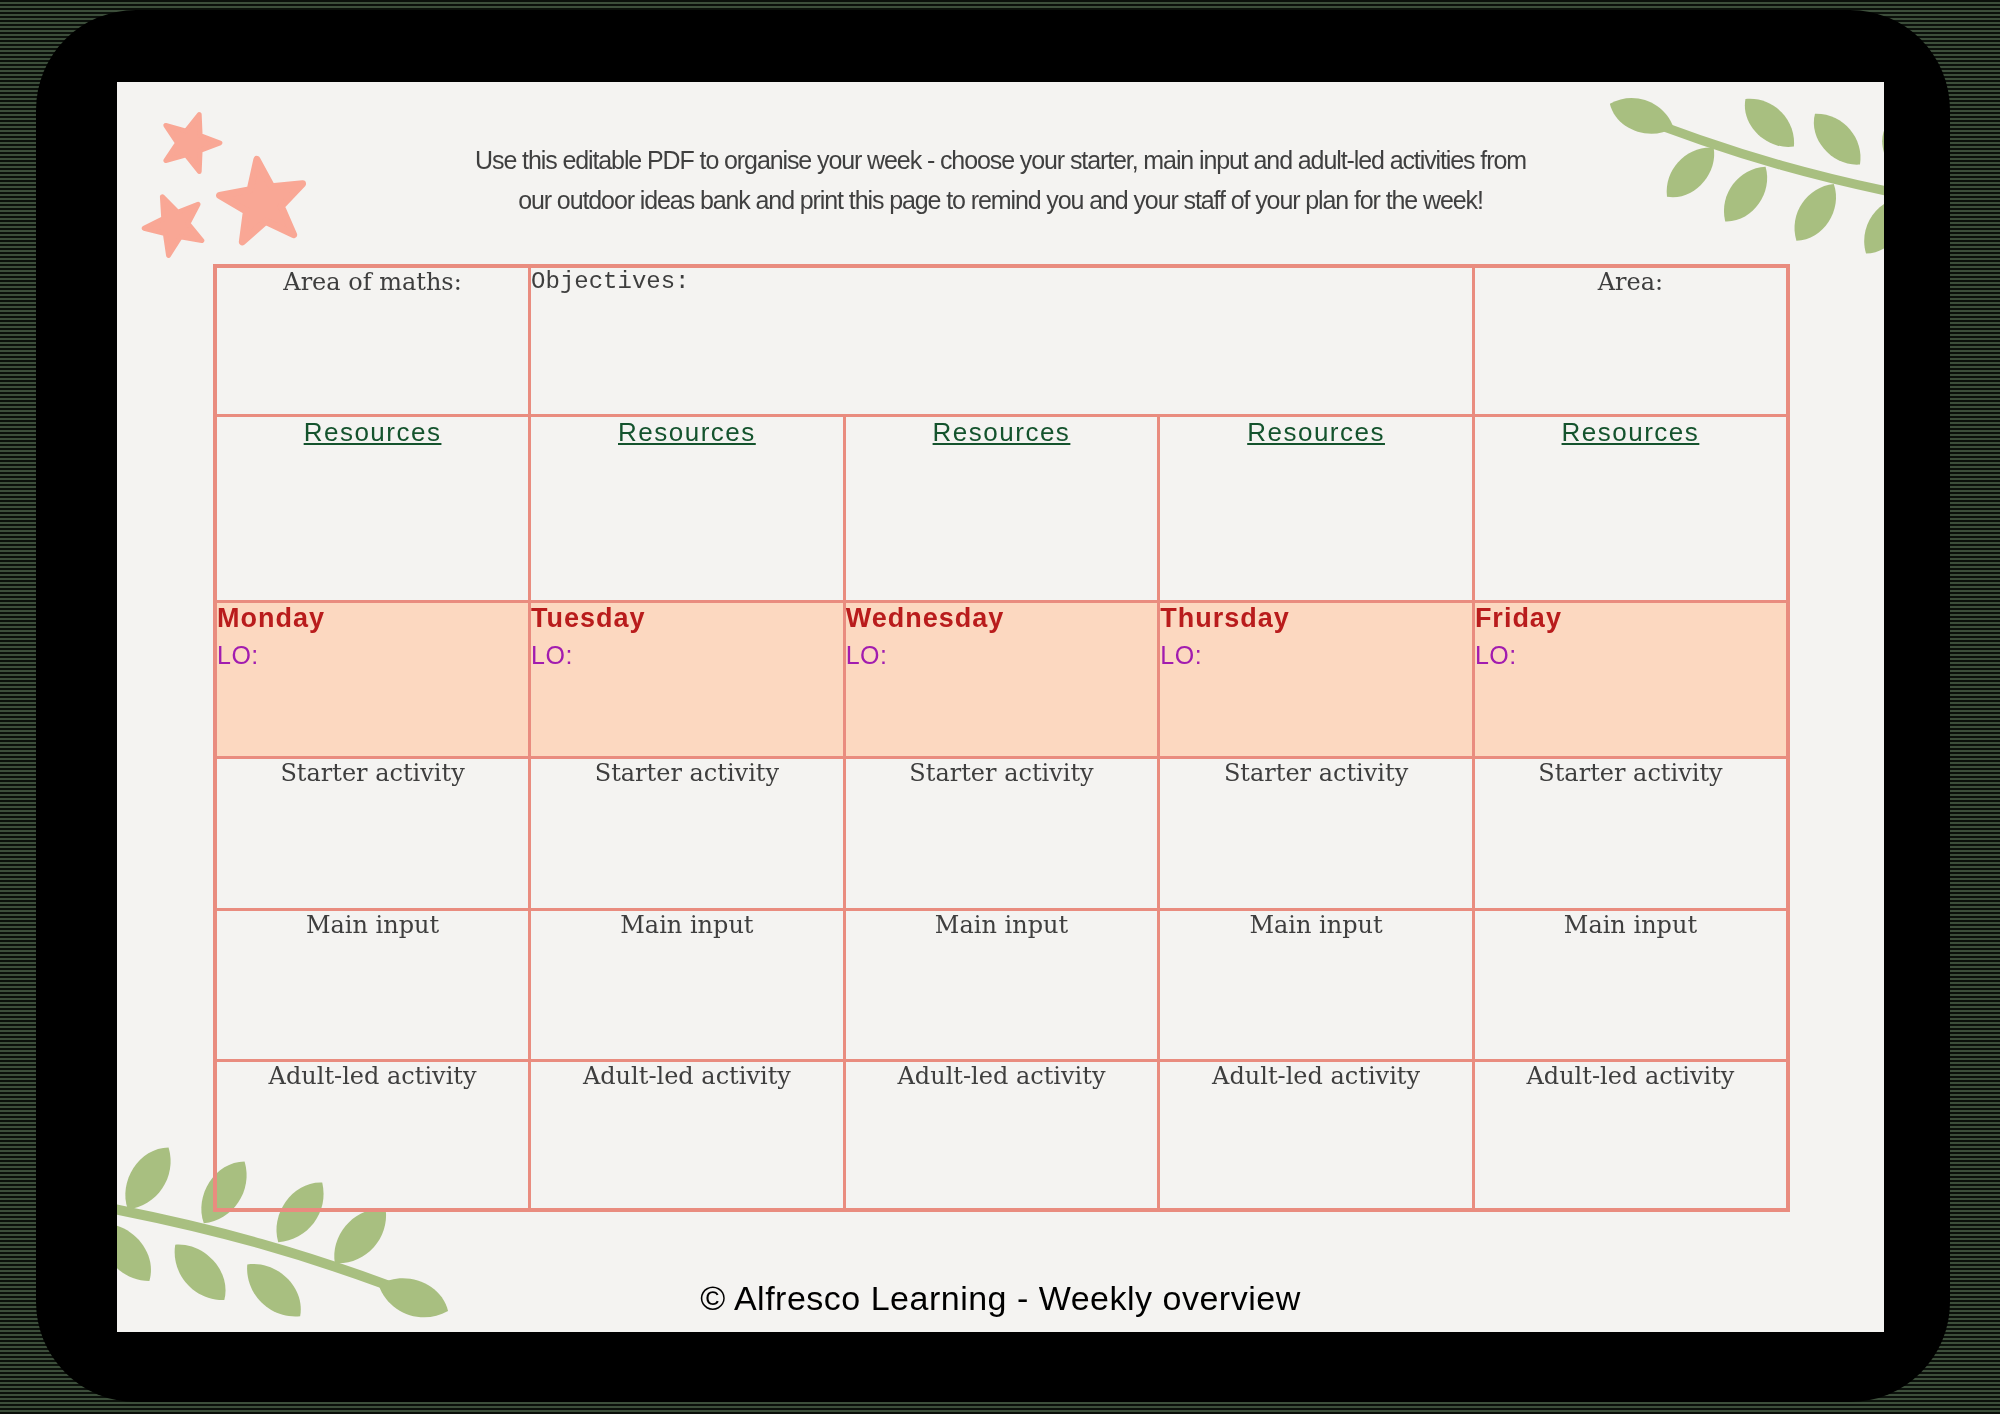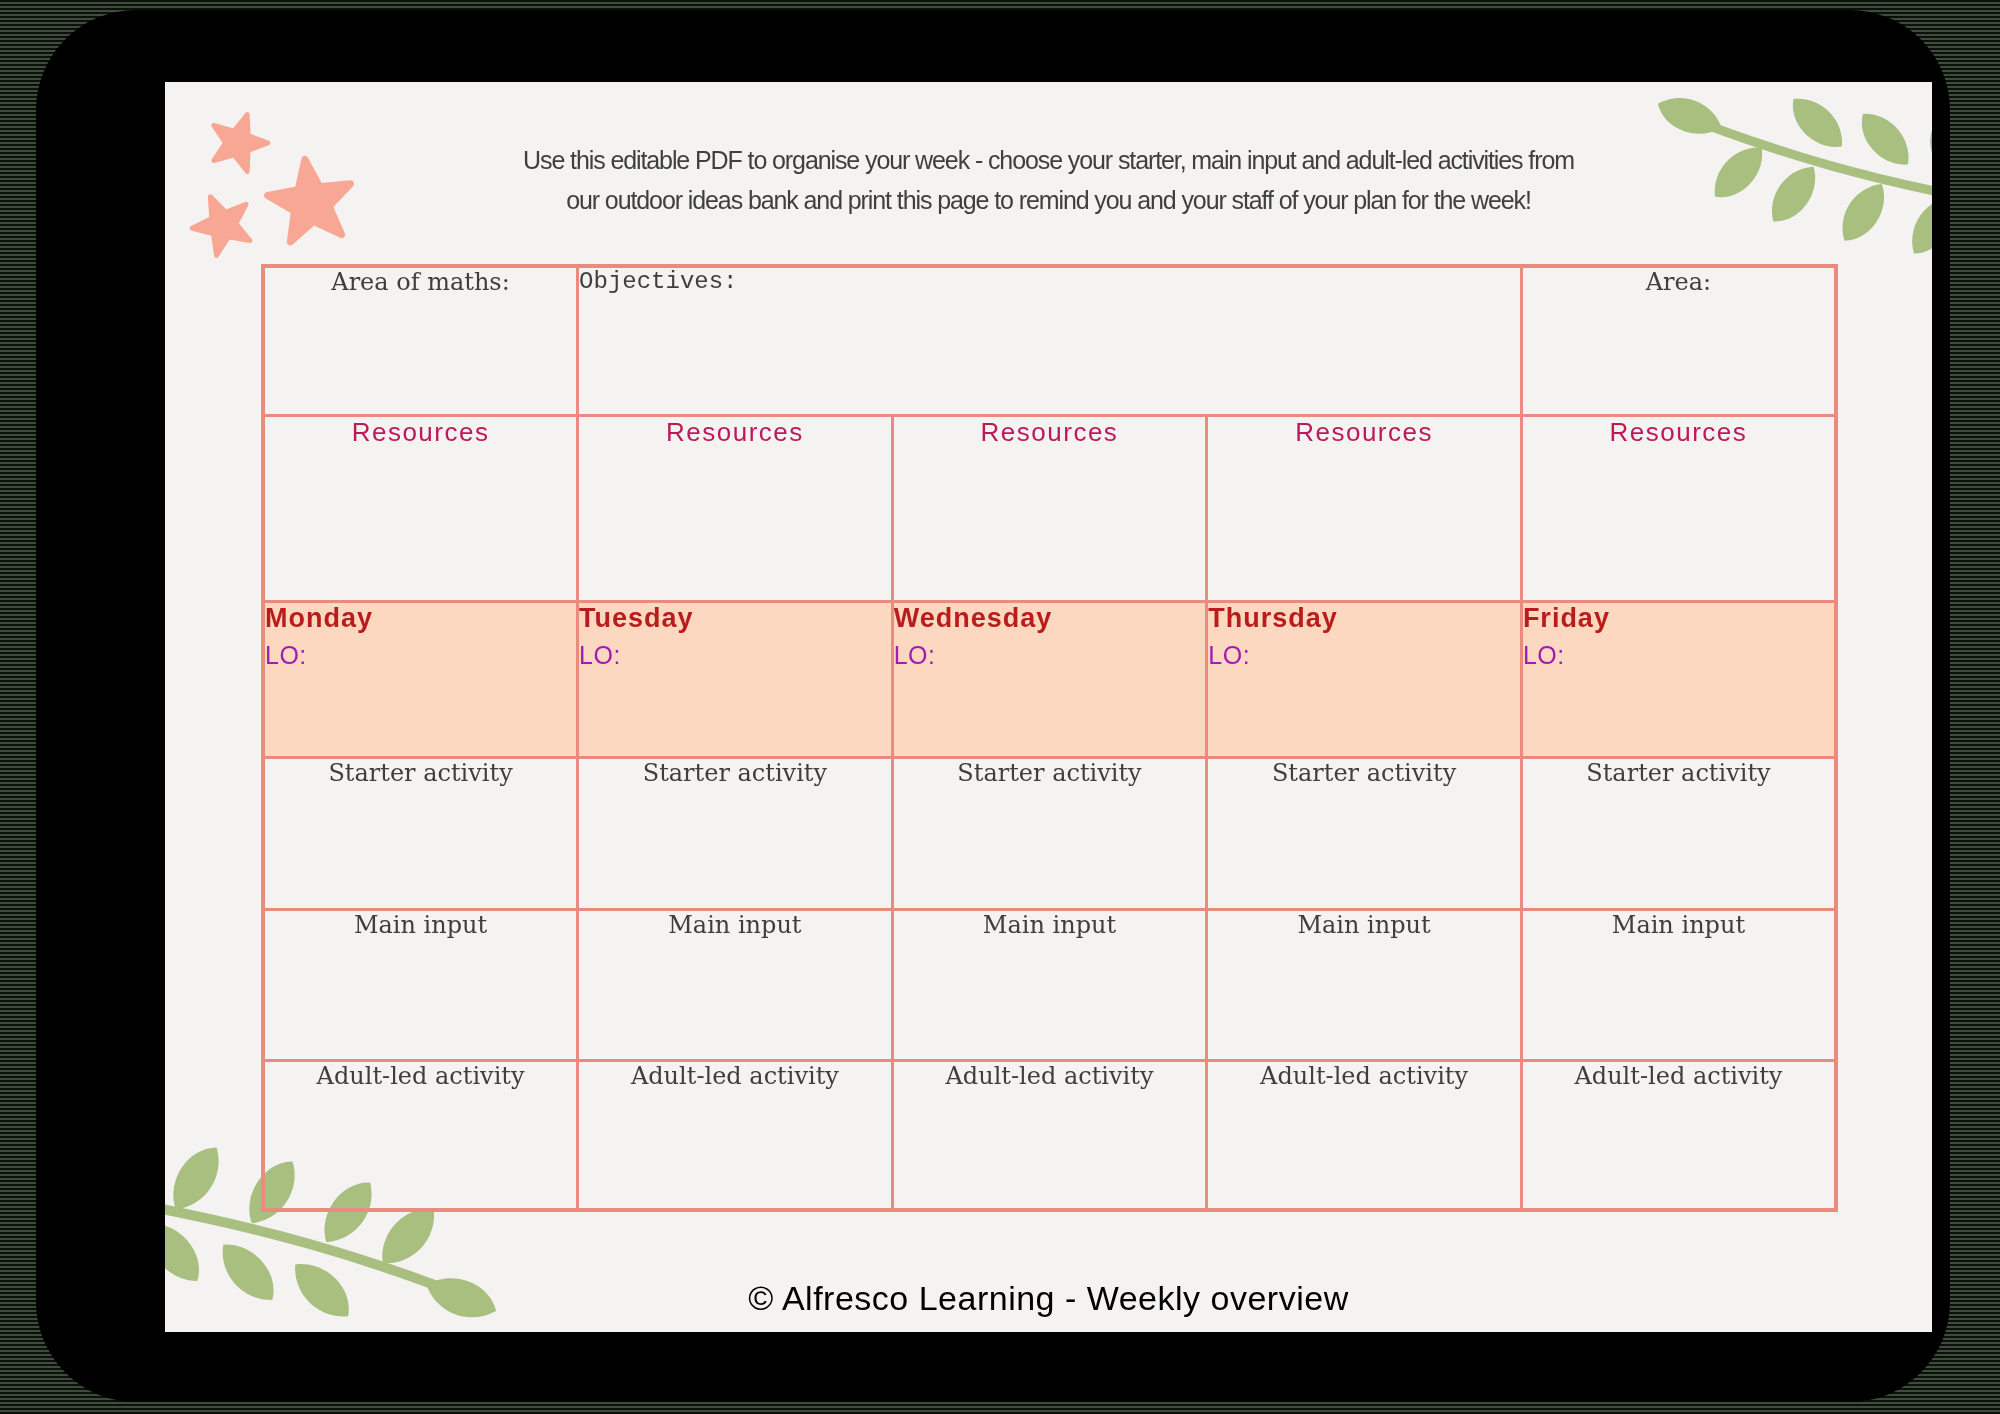--- a/index.html
+++ b/index.html
@@ -8,21 +8,21 @@
     background: repeating-linear-gradient(180deg,
       #0b100b 0px, #0b100b 2.5px, #3c4e3a 2.5px, #3c4e3a 4px);
     font-family: "Liberation Sans", sans-serif;
   }
   .frame {
     position: absolute; left: 36px; top: 10px; width: 1914px; height: 1392px;
     background: var(--frame, #000); border-radius: 100px;
   }
   .page {
     position: absolute; left: 117px; top: 82px; width: 1767px; height: 1250px;
-    background: var(--page_bg, #f4f3f1); overflow: hidden; margin-left: 48px;
+    background: var(--page_bg, #f4f3f1); overflow: hidden;
   }
   
   .stars { position: absolute; left: 20px; top: 25px; width: 220px; height: 175px; }
   .branch { position: absolute; }
   .branch-tr { right: -55px; top: -18px; width: 330px; height: 205px; transform: rotate(180deg); }
   .branch-bl { left: -28px; bottom: -18px; width: 360px; height: 215px; }
   
   .intro {
     position: absolute; top: 58px; left: 0; width: 100%;
     text-align: center; color: #3f3f3f; font-size: 25px;
@@ -37,22 +37,22 @@
   table.planner td {
     border: 3px solid var(--table_border, #e98c7f);
     vertical-align: top; padding: 0; overflow: hidden;
   }
   td.serif-cell {
     font-family: "DejaVu Serif", "Liberation Serif", serif;
     font-size: 24px; color: #3e3e3e; text-align: center; padding-top: 16px;
   }
   td.objectives-cell { text-align: left; padding-left: 18px; font-family: Liberation Mono, monospace; }
   td.res-cell {
-    font-size: 26px; color: #be185d; letter-spacing: 1.5px;
-    text-align: center; padding-top: 12px;
+    font-size: 26px; color: #14532d; letter-spacing: 1.5px;
+    text-align: center; padding-top: 12px; text-decoration: underline;
   }
   td.day-cell {
     background: var(--day_header_bg, #fcd8c0);
     padding: 14px 0 0 16px; text-align: left;
   }
   .day-name { font-weight: 700; font-size: 27px; color: #b91c1c; letter-spacing: 1px; }
   .day-lo { font-size: 25px; color: #a21caf; letter-spacing: 0.5px; margin-top: 7px; }
   .row-top { height: 149px; }
   .row-res { height: 186px; }
   .row-day { height: 156px; }

